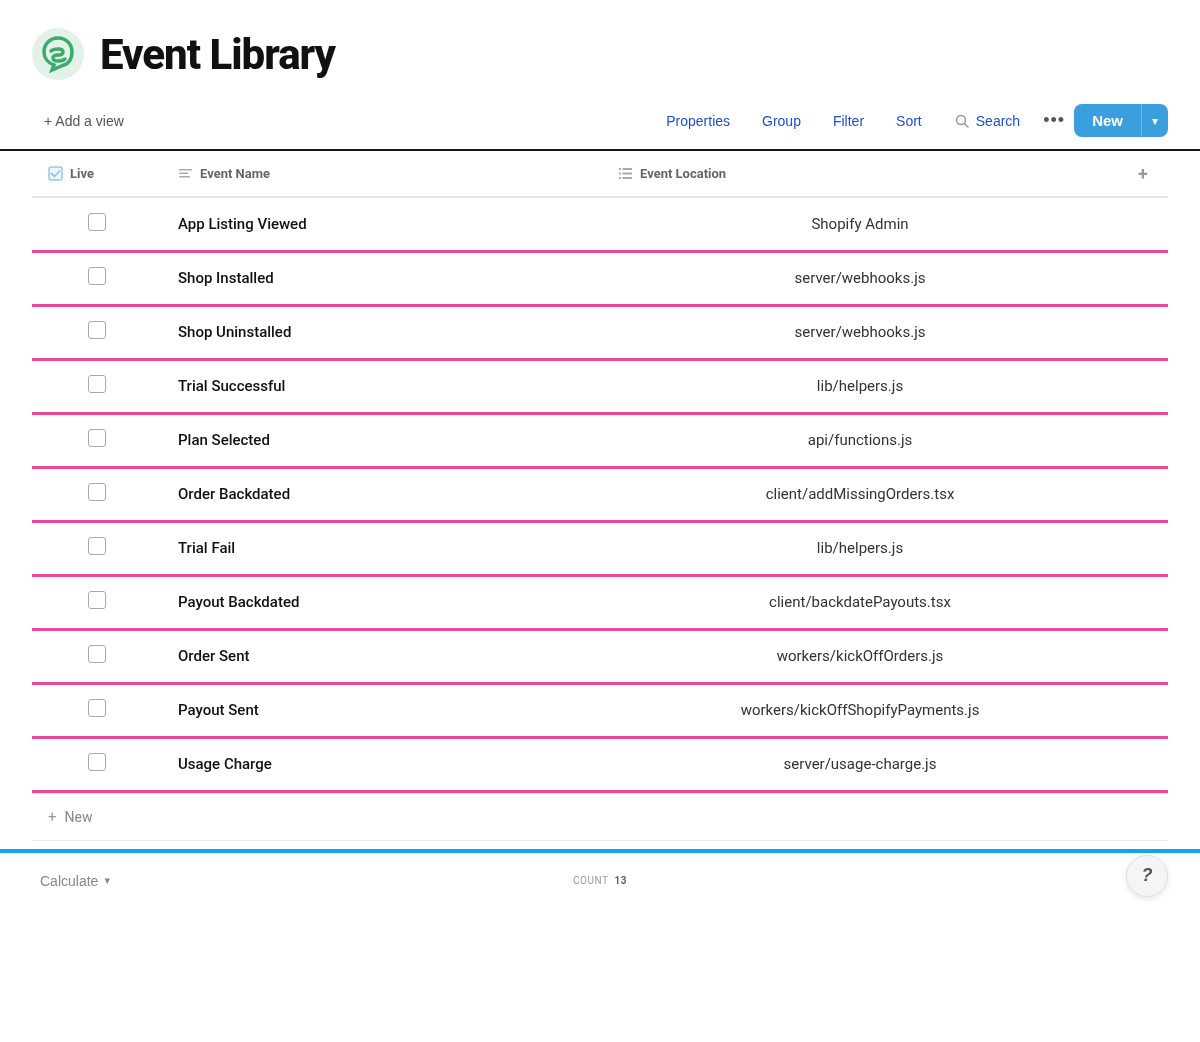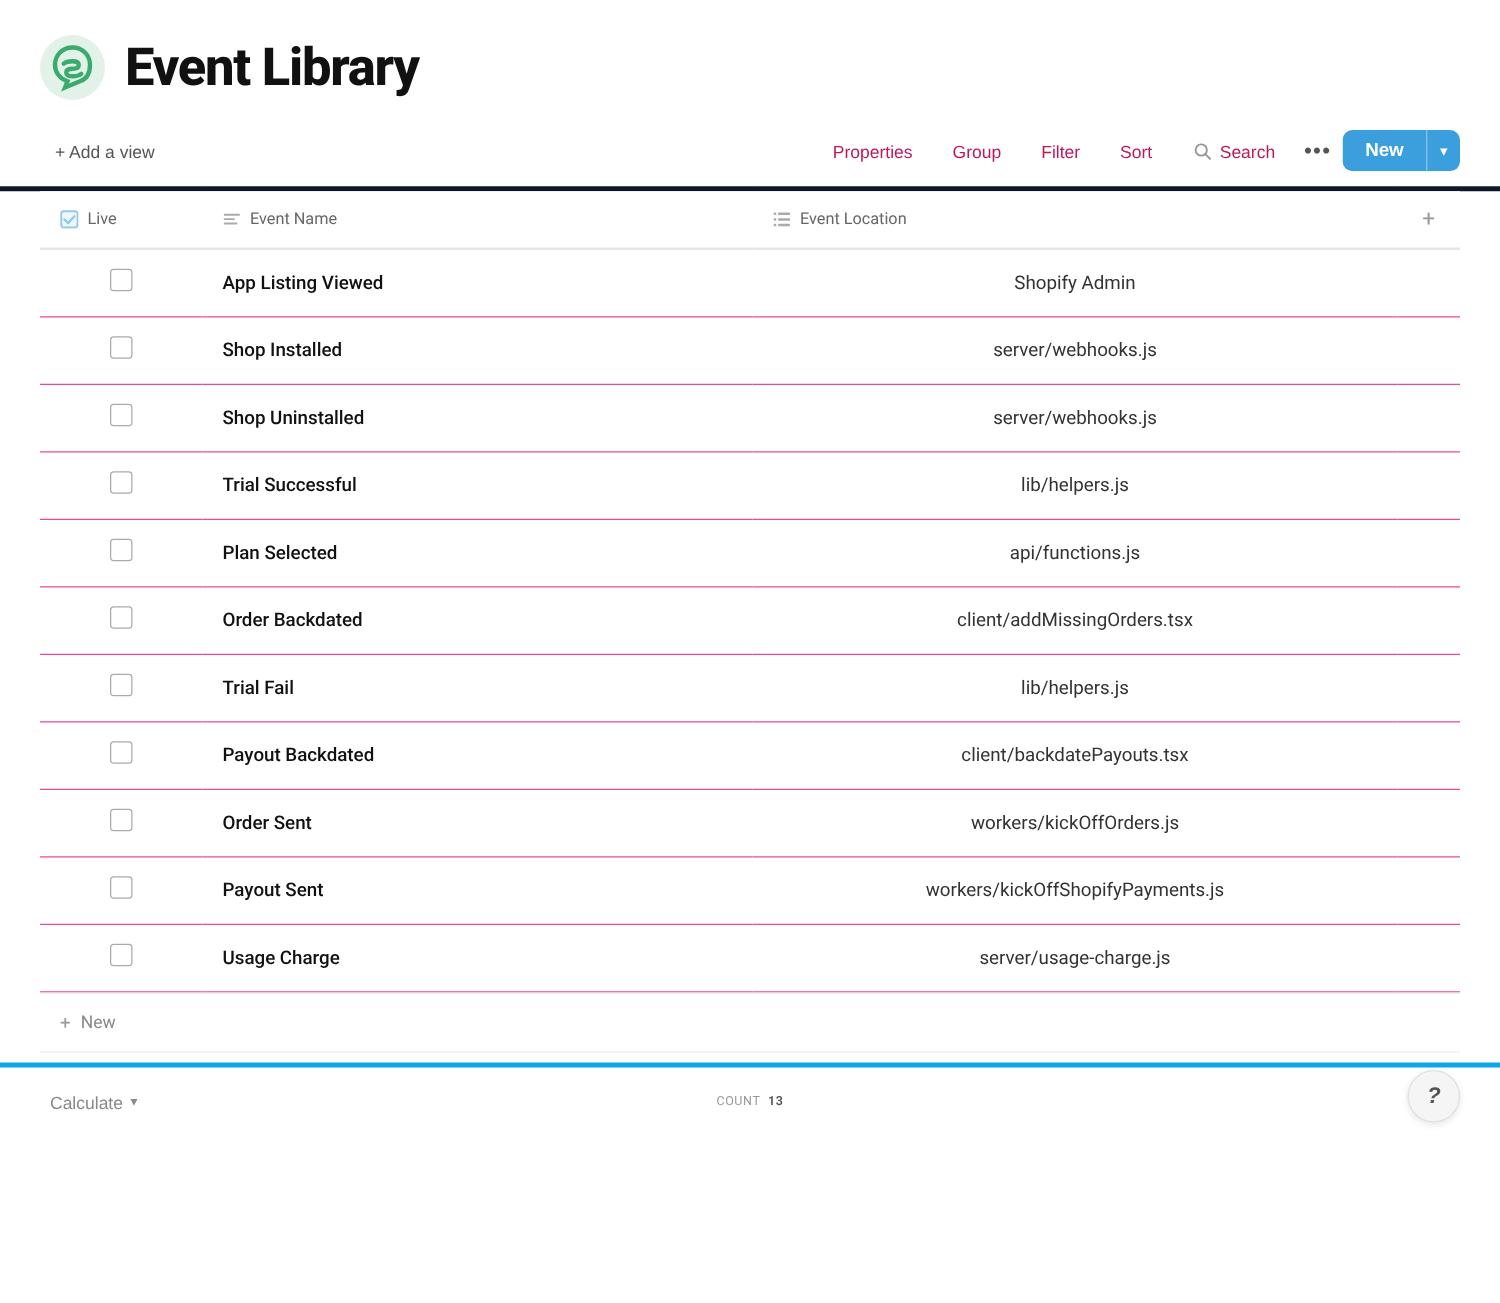--- a/index.html
+++ b/index.html
@@ -34,21 +34,21 @@
       font-weight: 800;
       color: #111111;
       letter-spacing: -1px;
     }
 
     .toolbar {
       display: flex;
       align-items: center;
       padding: 8px 32px 12px 32px;
       gap: 4px;
-      border-bottom: 4px solid #0f172a;
+      border-bottom: 2px solid #0f172a;
     }
 
     .add-view-btn {
       display: flex;
       align-items: center;
       gap: 6px;
       padding: 6px 12px;
       background: none;
       border: none;
       cursor: pointer;
@@ -63,21 +63,21 @@
     }
 
     .toolbar-btn {
       display: flex;
       align-items: center;
       gap: 6px;
       padding: 6px 14px;
       background: none;
       border: none;
       cursor: pointer;
-      color: #be185d;
+      color: #1d4ed8;
       font-size: 14px;
       border-radius: 6px;
     }
 
     .toolbar-btn .icon-svg {
       width: 16px;
       height: 16px;
       opacity: 0.6;
     }
 
@@ -135,21 +135,21 @@
     }
 
     thead tr {
       border-bottom: 2px solid #e5e5e5;
     }
 
     th {
       padding: 12px 16px;
       text-align: left;
       font-size: 13px;
-      font-weight: 400;
+      font-weight: 700;
       color: #666;
       background: #fff;
       white-space: nowrap;
     }
 
     th .th-content {
       display: flex;
       align-items: center;
       gap: 7px;
     }
@@ -165,21 +165,21 @@
     .col-event-location {
       flex: 1;
     }
 
     .col-add {
       width: 50px;
       text-align: center;
     }
 
     tbody tr {
-      border-bottom: 1px solid #ec4899;
+      border-bottom: 3px solid #ec4899;
     }
 
     td {
       padding: 0;
     }
 
     .cell-live {
       width: 130px;
       padding: 0 16px;
       text-align: center;

